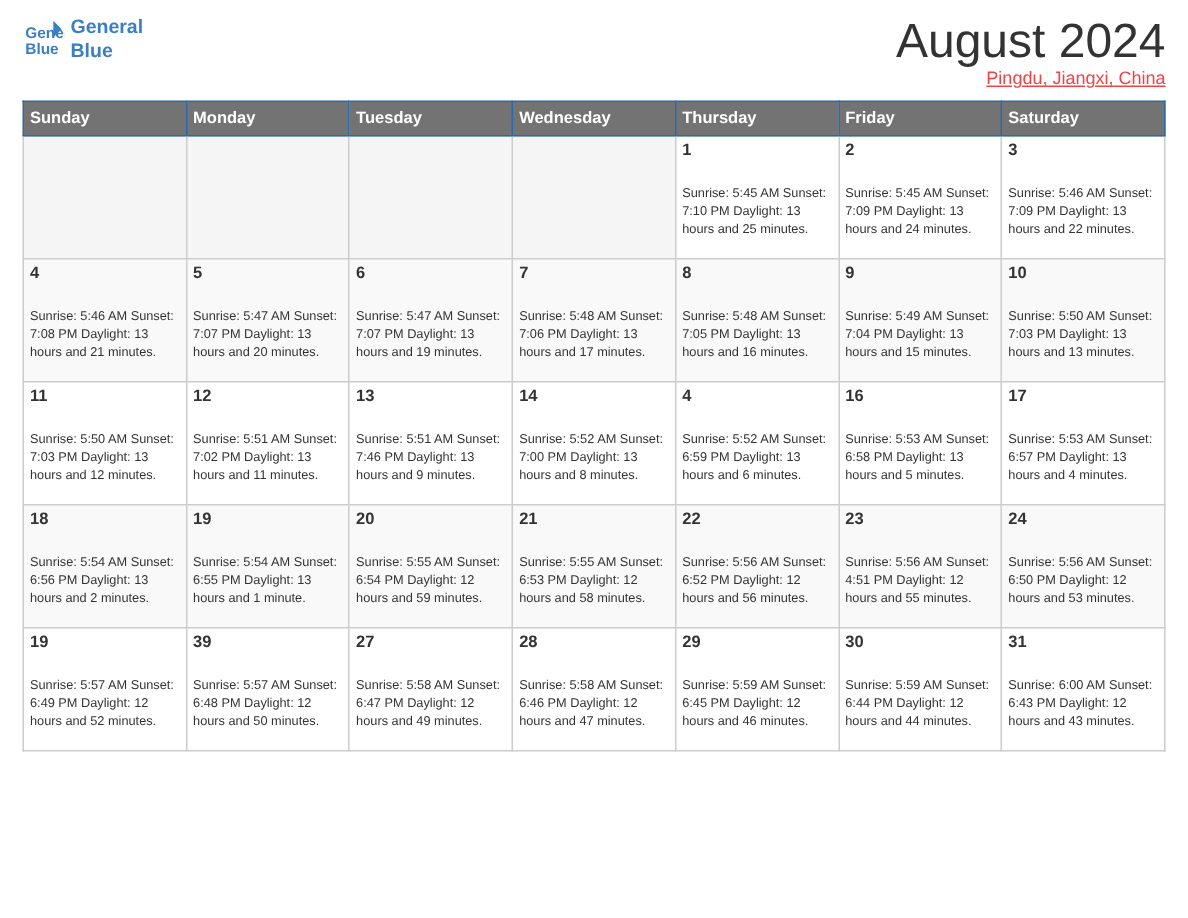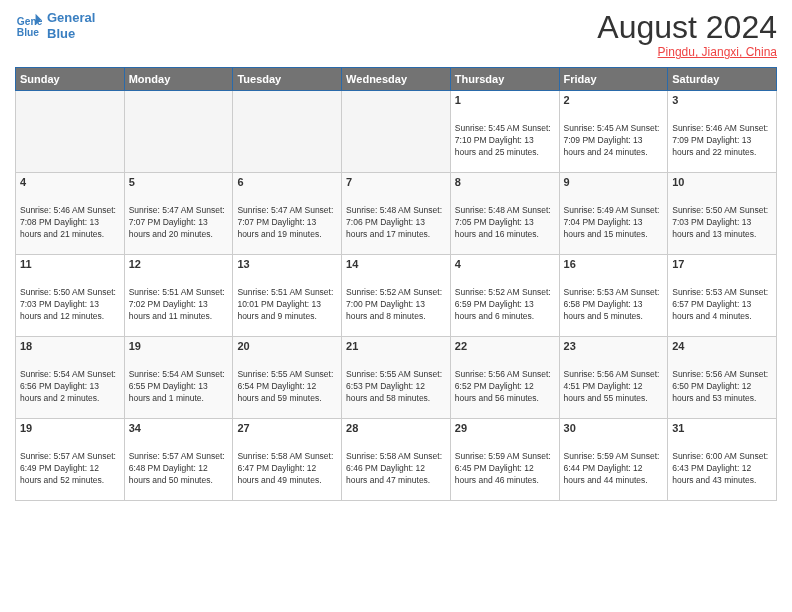--- a/index.html
+++ b/index.html
@@ -221,21 +221,21 @@
           <td>
             <span class="day-number">12</span>
             <div class="day-info">Sunrise: 5:51 AM
 Sunset: 7:02 PM
 Daylight: 13 hours
 and 11 minutes.</div>
           </td>
           <td>
             <span class="day-number">13</span>
             <div class="day-info">Sunrise: 5:51 AM
-Sunset: 10:01 PM
+Sunset: 7:46 PM
 Daylight: 13 hours
 and 9 minutes.</div>
           </td>
           <td>
             <span class="day-number">14</span>
             <div class="day-info">Sunrise: 5:52 AM
 Sunset: 7:00 PM
 Daylight: 13 hours
 and 8 minutes.</div>
           </td>
@@ -314,21 +314,21 @@
         </tr>
         <tr>
           <td>
             <span class="day-number">19</span>
             <div class="day-info">Sunrise: 5:57 AM
 Sunset: 6:49 PM
 Daylight: 12 hours
 and 52 minutes.</div>
           </td>
           <td>
-            <span class="day-number">34</span>
+            <span class="day-number">39</span>
             <div class="day-info">Sunrise: 5:57 AM
 Sunset: 6:48 PM
 Daylight: 12 hours
 and 50 minutes.</div>
           </td>
           <td>
             <span class="day-number">27</span>
             <div class="day-info">Sunrise: 5:58 AM
 Sunset: 6:47 PM
 Daylight: 12 hours

